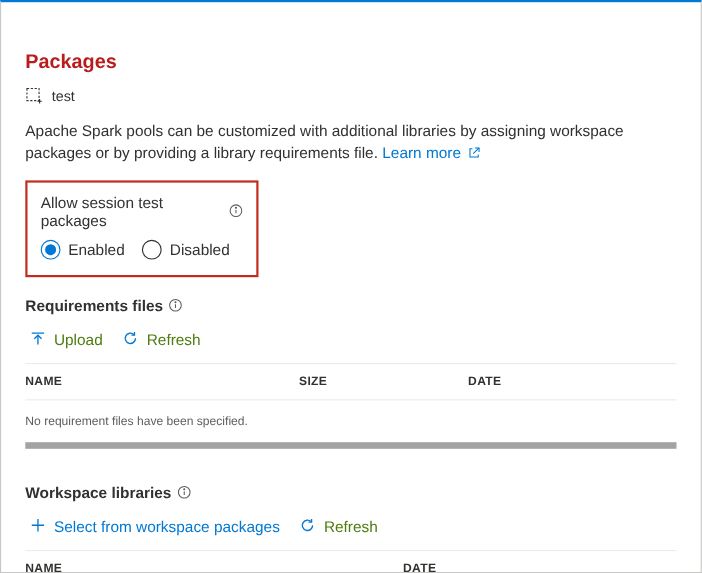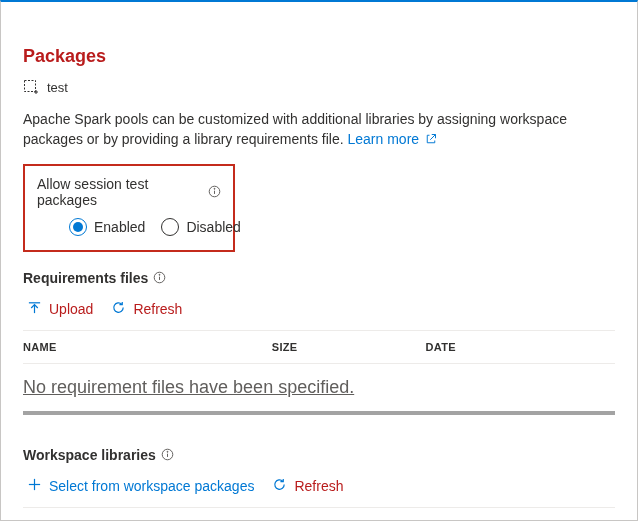--- a/index.html
+++ b/index.html
@@ -56,21 +56,20 @@
       display: flex;
       align-items: center;
       gap: 5px;
       margin-bottom: 10px;
     }
     .info-icon svg, .small-svg svg { display: block; }
     .radio-group {
       display: flex;
       gap: 16px;
       margin-top: 6px;
-      margin-left: 32px;
     }
     .radio-item {
       display: flex;
       align-items: center;
       gap: 7px;
       cursor: pointer;
       font-size: 14px;
     }
     .radio-outer {
       width: 18px;
@@ -105,21 +104,21 @@
     .toolbar {
       display: flex;
       gap: 18px;
       margin-bottom: 12px;
       padding-left: 4px;
     }
     .tool-btn {
       display: flex;
       align-items: center;
       gap: 7px;
-      color: #b91c1c;
+      color: #4d7c0f;
       font-size: 14px;
       cursor: pointer;
       background: none;
       border: none;
     }
     .tool-btn .icon-wrap { color: #0078d4; }
     .tool-btn.blue { color: #0078d4; }
     .table-head {
       display: flex;
       border-top: 1px solid #edebe9;
@@ -130,24 +129,23 @@
       letter-spacing: 0.3px;
       color: #323130;
     }
     .col-name { flex: 0 0 40%; }
     .col-size { flex: 0 0 28%; padding-left: 12px; }
     .col-date { flex: 1; }
     .col-wname { flex: 0 0 58%; }
     .col-wdate { flex: 1; }
     .empty-row {
       padding: 13px 0;
-      font-size: 18px;
+      font-size: 11px;
       color: #605e5c;
-      border-bottom: 4px solid #a3a3a3;
-      text-decoration: underline;
+      border-bottom: 6px solid #a3a3a3;
     }
     .spacer { height: 22px; }
   </style>
 </head>
 <body>
 
 <h1 class="page-title">Packages</h1>
 
 <div class="pool-row">
   <span class="small-svg">

